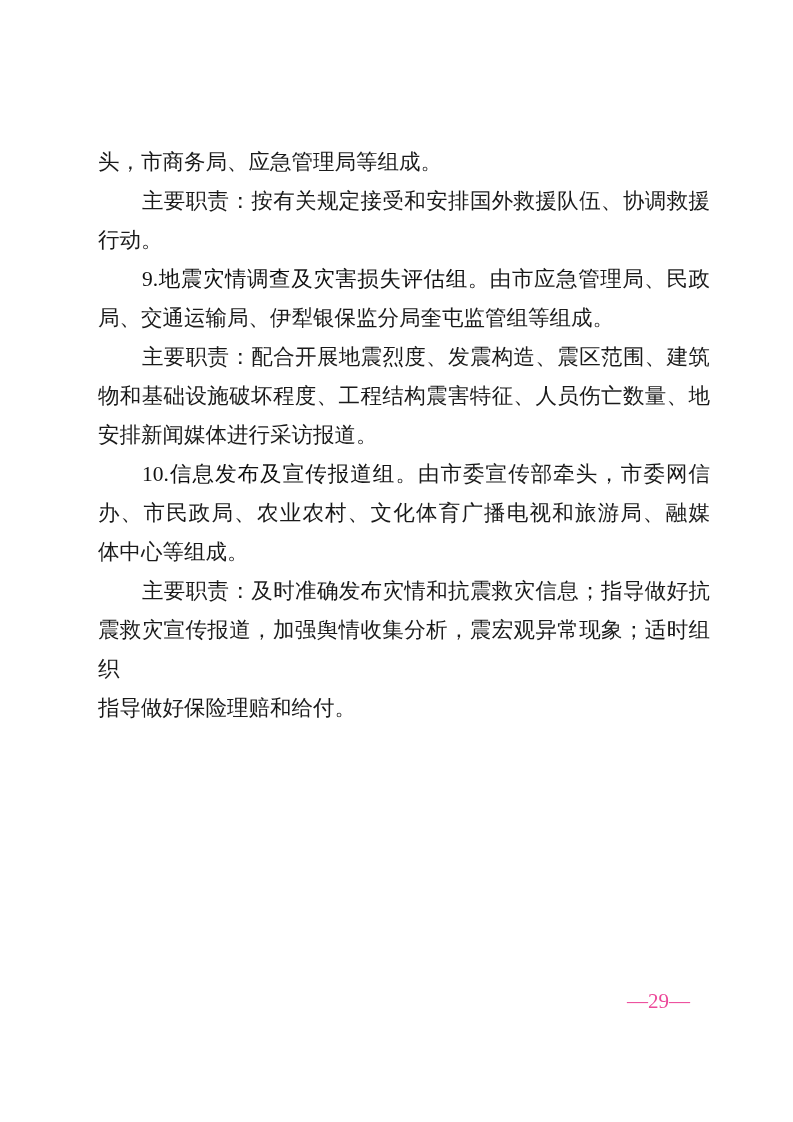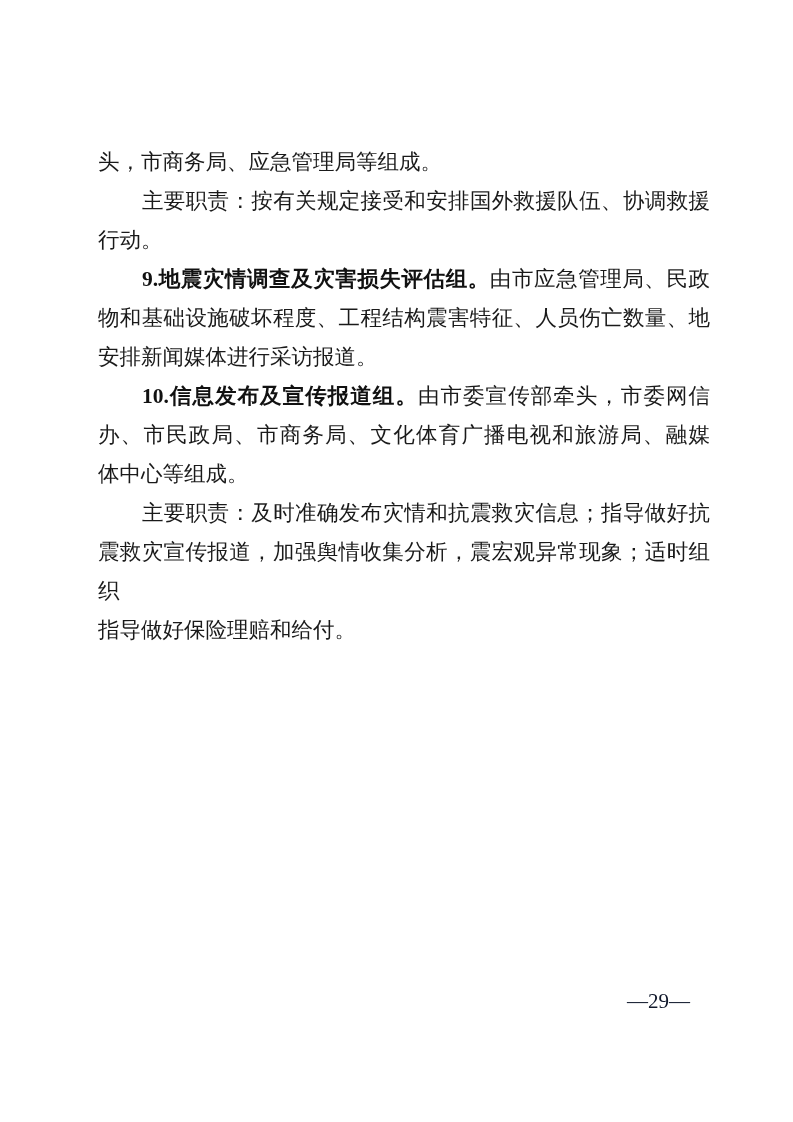--- a/index.html
+++ b/index.html
@@ -30,52 +30,54 @@
     white-space: normal;
   }
   .line.indent {
     text-indent: 44px;
   }
   .line.justify {
     text-align: justify;
     text-align-last: justify;
   }
   .bold {
-    font-weight: 700;
+    font-weight: 400;
     color: #111111;
   }
   .page-number {
     position: absolute;
     top: 989px;
     left: 540px;
     width: 150px;
     text-align: right;
     font-size: 21px;
     line-height: 24px;
-    color: #0f172a;
+    color: #ec4899;
     font-family: "Liberation Serif", "DejaVu Serif", serif;
   }
 </style>
 </head>
 <body>
 
 <div class="page">
   <div class="text-block">
 
     <div class="line">头，市商务局、应急管理局等组成。</div>
     <div class="line indent justify">主要职责：按有关规定接受和安排国外救援队伍、协调救援</div>
     <div class="line">行动。</div>
 
     <div class="line indent justify"><span class="bold">9.地震灾情调查及灾害损失评估组。</span><span>由市应急管理局、民政</span></div>
+    <div class="line">局、交通运输局、伊犁银保监分局奎屯监管组等组成。</div>
 
+    <div class="line indent justify">主要职责：配合开展地震烈度、发震构造、震区范围、建筑</div>
     <div class="line justify">物和基础设施破坏程度、工程结构震害特征、人员伤亡数量、地</div>
     <div class="line">安排新闻媒体进行采访报道。</div>
 
     <div class="line indent justify"><span class="bold">10.信息发布及宣传报道组。</span><span>由市委宣传部牵头，市委网信</span></div>
-    <div class="line justify">办、市民政局、市商务局、文化体育广播电视和旅游局、融媒</div>
+    <div class="line justify">办、市民政局、农业农村、文化体育广播电视和旅游局、融媒</div>
     <div class="line">体中心等组成。</div>
 
     <div class="line indent justify">主要职责：及时准确发布灾情和抗震救灾信息；指导做好抗</div>
     <div class="line justify">震救灾宣传报道，加强舆情收集分析，震宏观异常现象；适时组织</div>
     <div class="line">指导做好保险理赔和给付。</div>
 
   </div>
 
   <div class="page-number">—29—</div>
 </div>

